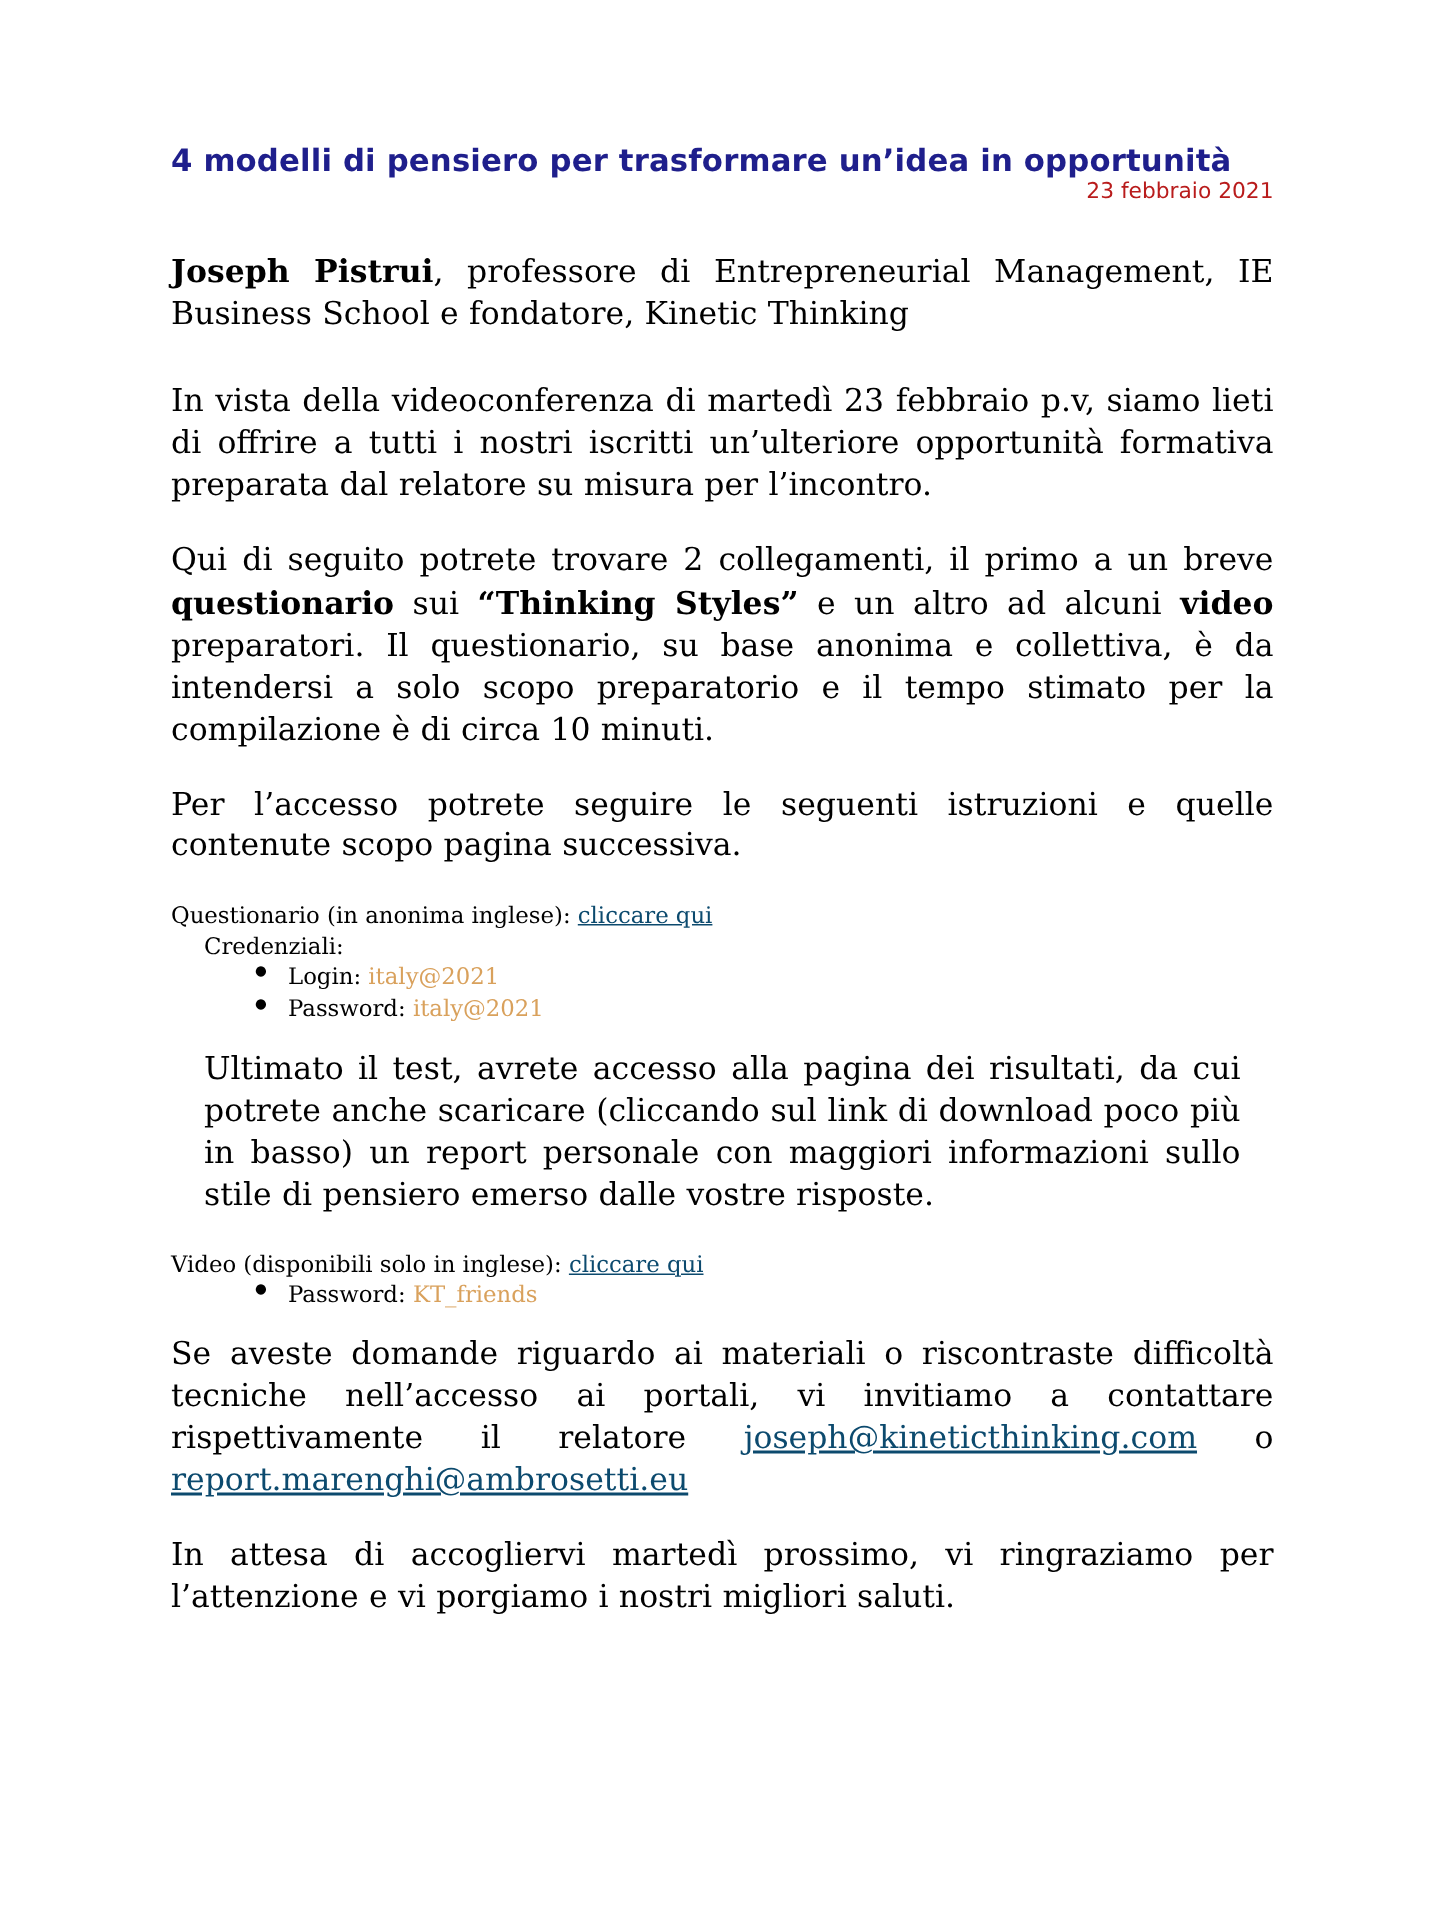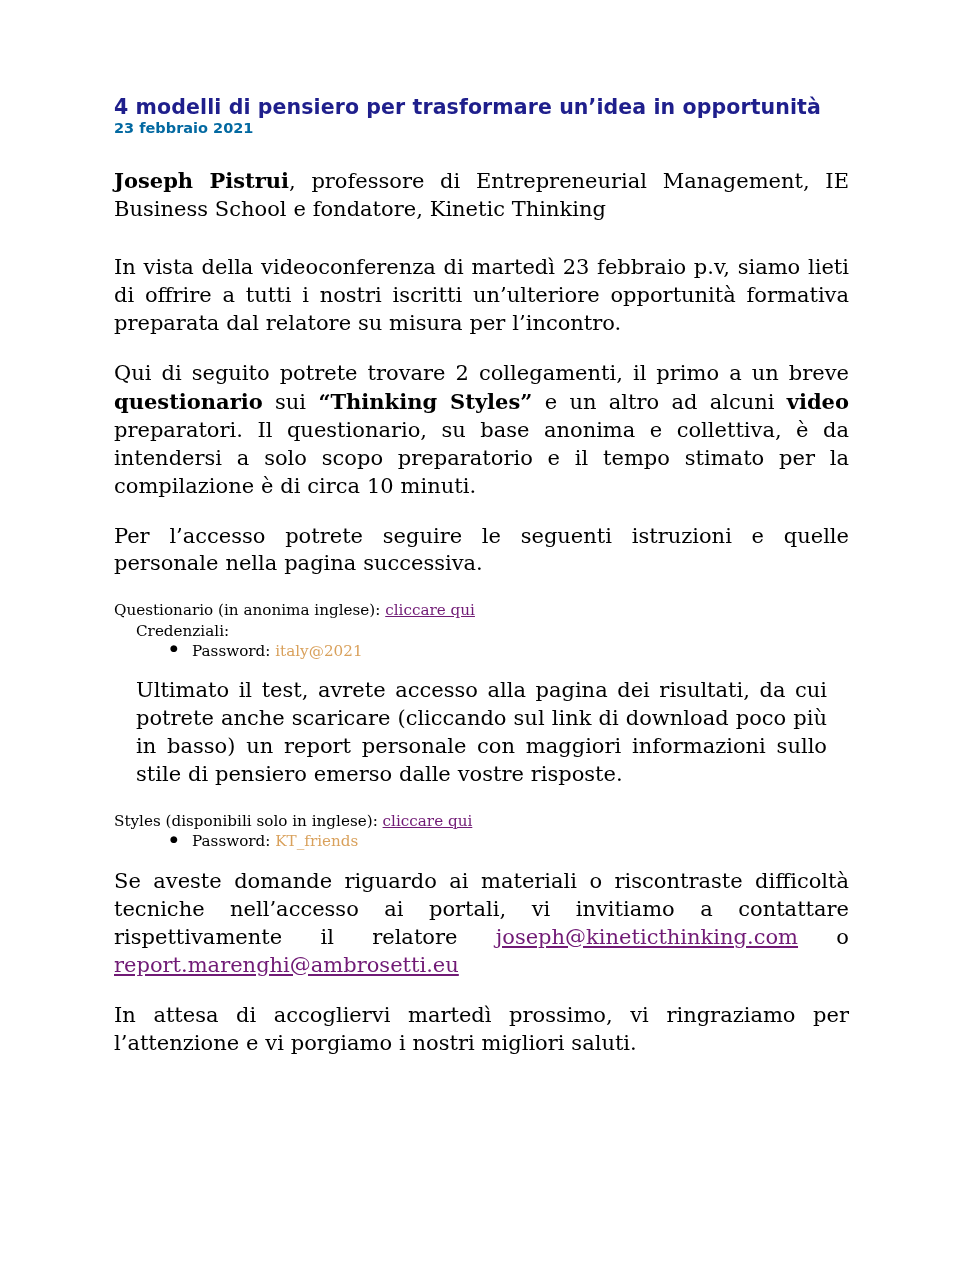--- a/index.html
+++ b/index.html
@@ -39,45 +39,46 @@
     font-weight: bold;
     font-size: 20.5px;
     line-height: 1.12;
     letter-spacing: 0.1px;
     color: #1f1f8c;
     margin: 0;
     white-space: nowrap;
   }
   .doc-date {
     font-family: "DejaVu Sans", sans-serif;
-    font-weight: bold;
+    font-weight: normal;
     font-size: 14.5px;
     line-height: 1.2;
-    color: #0369a1;
+    color: #b91c1c;
     margin: 1px 0 0 0;
+    text-align: right;
   }
 
   
   p.body {
     font-family: "DejaVu Serif", serif;
     font-size: 21px;
     line-height: 1.33;
     text-align: justify;
     margin: 0 0 22px 0;
     word-spacing: 0.2px;
   }
   p.body.last { margin-bottom: 12px; }
 
   .b { font-weight: bold; }
   .gap-md { height: 15px; }
   .gap-sm { height: 8px; }
 
   
   a.link, .link {
-    color: #701a75;
+    color: #0c4a6e;
     text-decoration: underline;
   }
 
   
   .section-line {
     font-family: "DejaVu Serif", serif;
     font-size: 15.2px;
     line-height: 1.33;
     margin: 0;
     text-align: left;
@@ -127,36 +128,37 @@
     </div>
 
     <p class="body"><span class="b">Joseph Pistrui</span><span>, professore di Entrepreneurial Management, IE Business School e fondatore, Kinetic Thinking</span></p>
 
     <div class="gap-sm"></div>
 
     <p class="body">In vista della videoconferenza di martedì 23 febbraio p.v, siamo lieti di offrire a tutti i nostri iscritti  un’ulteriore opportunità formativa preparata dal relatore su misura per l’incontro.</p>
 
     <p class="body"><span>Qui di seguito potrete trovare 2 collegamenti, il primo a un breve </span><span class="b">questionario</span><span> sui </span><span class="b">“Thinking Styles”</span><span> e un altro ad alcuni </span><span class="b">video</span><span> preparatori. Il questionario, su base anonima e collettiva, è da intendersi a solo scopo preparatorio e il tempo stimato per la compilazione è di circa 10 minuti.</span></p>
 
-    <p class="body">Per l’accesso potrete seguire le seguenti istruzioni e quelle personale nella pagina successiva.</p>
+    <p class="body">Per l’accesso potrete seguire le seguenti istruzioni e quelle contenute scopo pagina successiva.</p>
 
     <div>
       <p class="section-line"><span>Questionario (in anonima inglese): </span><a class="link" href="#">cliccare qui</a></p>
       <p class="section-line indent-1">Credenziali:</p>
       <ul class="bullets">
+        <li><span>Login: </span><span class="cred">italy@2021</span></li>
         <li><span>Password: </span><span class="cred">italy@2021</span></li>
       </ul>
     </div>
 
     <div class="gap-md"></div>
 
     <p class="body indented">Ultimato il test, avrete accesso alla pagina dei risultati, da cui potrete anche scaricare (cliccando sul link di download poco più in basso) un report personale con maggiori informazioni sullo stile di pensiero emerso dalle vostre risposte.</p>
 
     <div>
-      <p class="section-line"><span>Styles (disponibili solo in inglese): </span><a class="link" href="#">cliccare qui</a></p>
+      <p class="section-line"><span>Video (disponibili solo in inglese): </span><a class="link" href="#">cliccare qui</a></p>
       <ul class="bullets">
         <li><span>Password: </span><span class="cred">KT_friends</span></li>
       </ul>
     </div>
 
     <div class="gap-md"></div>
 
     <p class="body"><span>Se aveste domande riguardo ai materiali o riscontraste difficoltà tecniche nell’accesso ai portali, vi invitiamo a contattare rispettivamente il relatore </span><a class="link" href="#">joseph@kineticthinking.com</a><span> o </span><a class="link" href="#">report.marenghi@ambrosetti.eu</a></p>
 
     <p class="body last">In attesa di accogliervi martedì prossimo, vi ringraziamo per l’attenzione e vi porgiamo i nostri migliori saluti.</p>

